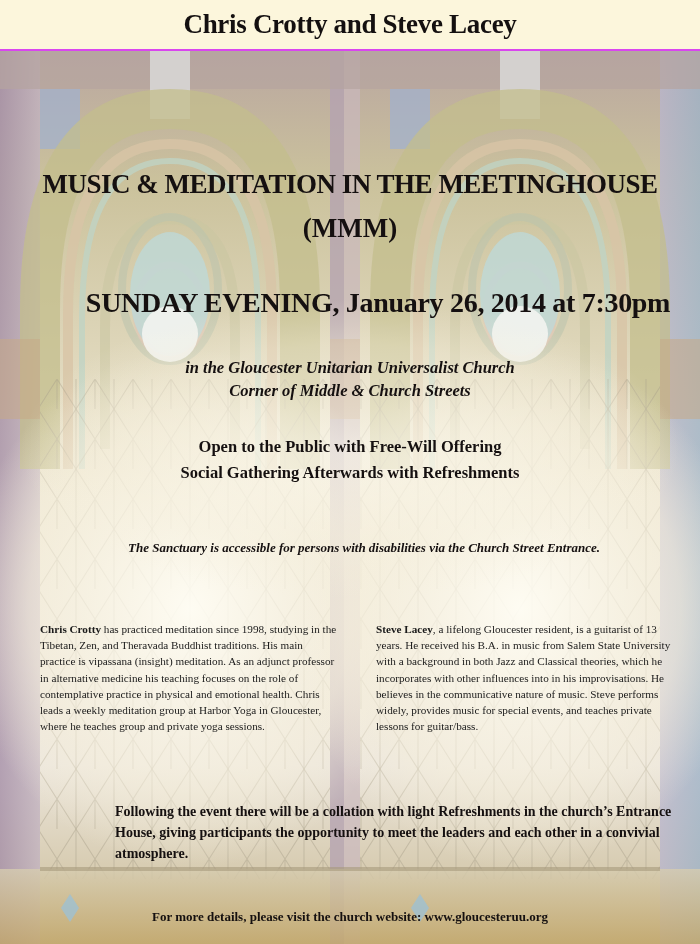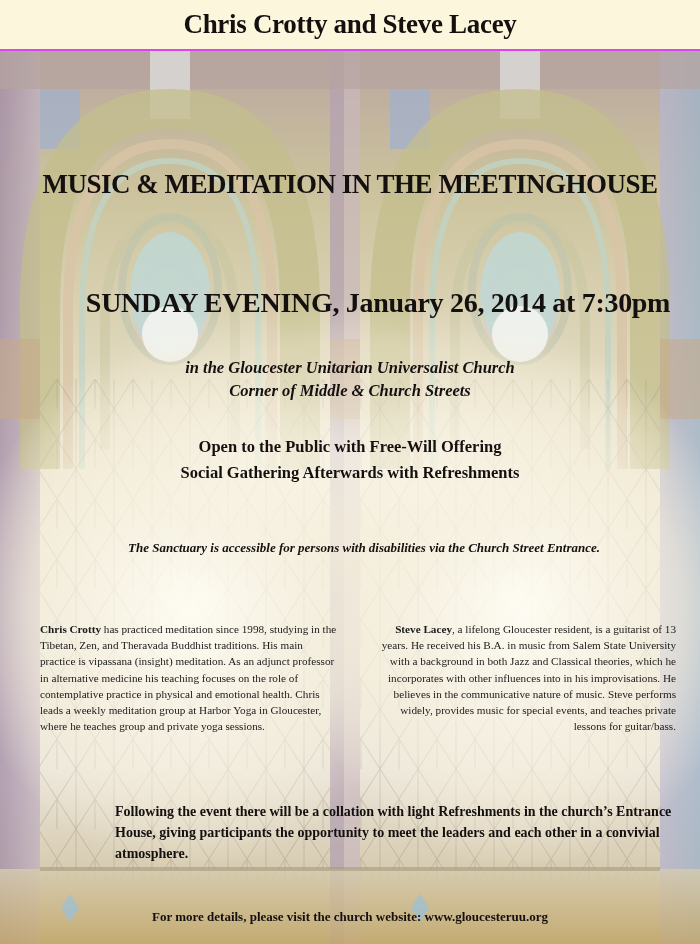--- a/index.html
+++ b/index.html
@@ -23,21 +23,21 @@
   .event-date { top: 238px; font-size: 28px; letter-spacing: -0.3px; margin-left: 28px; }
   .venue { top: 307px; font-size: 16.5px; font-style: italic; line-height: 23px; }
   .info { top: 385px; font-size: 16.5px; line-height: 26px; }
   .access { top: 491px; font-size: 13px; font-style: italic; margin-left: 14px; }
   .bio {
     position: absolute; top: 572px; width: 300px; font-family: Liberation Serif, serif;
     font-size: 11.2px; line-height: 16.2px; color: #1a1a1a;
   }
   .bio b { font-weight: bold; }
   .bio-left { left: 40px; }
-  .bio-right { left: 376px; text-align: right; }
+  .bio-right { left: 376px; }
   .following {
     position: absolute; left: 71px; top: 752px; width: 600px; font-size: 14px;
     line-height: 21px; text-align: left; margin-left: 44px;
   }
   .footer { top: 860px; font-size: 13px; }
 </style>
 </head>
 <body>
 
 <div class="page">
@@ -125,20 +125,21 @@
     <ellipse cx="350" cy="400" rx="330" ry="150" fill="url(#glow)" opacity="0.6"></ellipse>
 
     <rect x="0" y="820" width="700" height="75" fill="url(#bottomBand)" opacity="0.8"></rect>
     <rect x="40" y="818" width="620" height="4" fill="#a79a7c" opacity="0.6"></rect>
     <path d="M70 845 l9 14 l-9 14 l-9 -14 z" fill="#9dc1d2" opacity="0.8"></path>
     <path d="M420 845 l9 14 l-9 14 l-9 -14 z" fill="#9dc1d2" opacity="0.8"></path>
   </svg>
 
   <div class="content">
     <div class="center cond event-title">MUSIC &amp; MEDITATION IN THE MEETINGHOUSE</div>
+    <div class="center cond event-abbr">(MMM)</div>
     <div class="center cond event-date">SUNDAY EVENING,  January 26, 2014 at 7:30pm</div>
 
     <div class="center cond info">
       <div>Open to the Public  with Free-Will Offering</div>
       <div>Social Gathering Afterwards with Refreshments</div>
     </div>
 
     <div class="center cond venue">
       <div>in the Gloucester Unitarian Universalist Church</div>
       <div>Corner of Middle  &amp; Church Streets</div>

